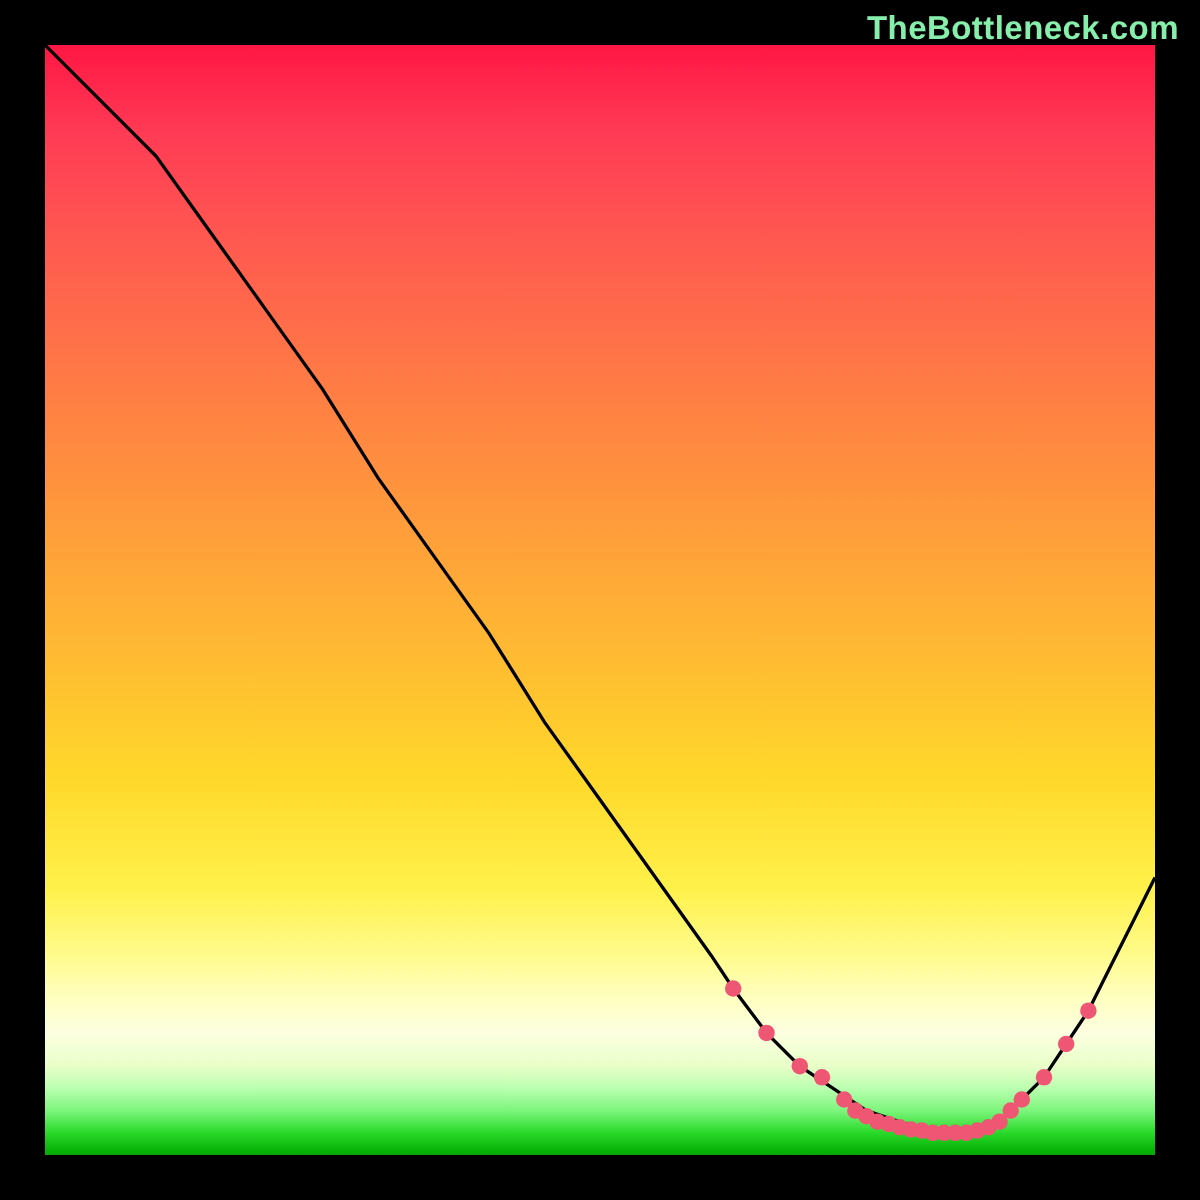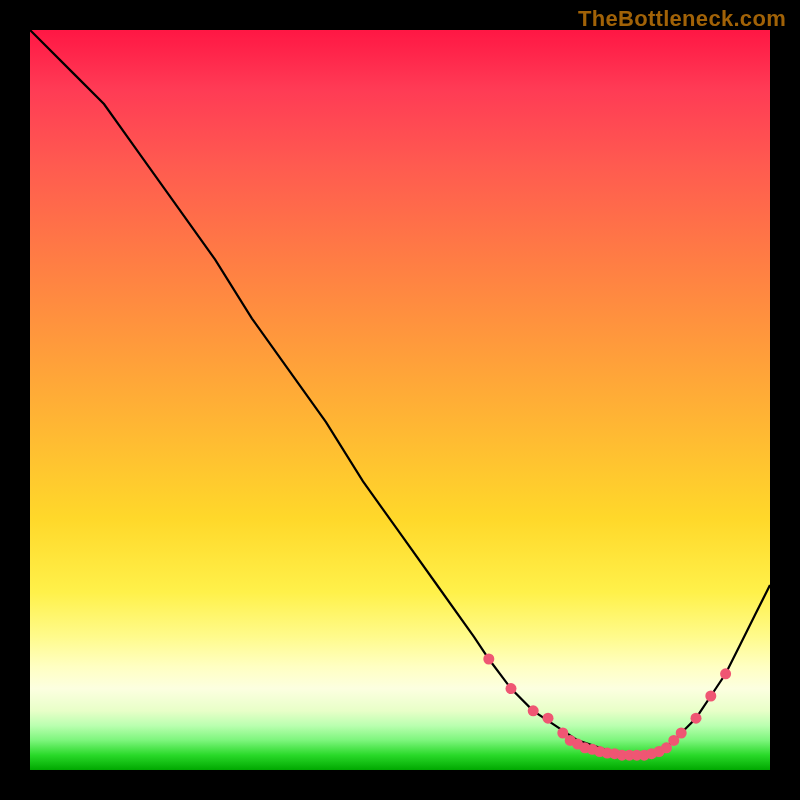--- a/index.html
+++ b/index.html
@@ -14,21 +14,21 @@
   .frame {
     position: relative;
     width: 800px;
     height: 800px;
     background: #000;
   }
   .watermark {
     position: absolute;
     top: 6px;
     right: 14px;
-    color: #a16207;
+    color: #86efac;
     font-size: 22px;
     font-weight: 600;
     letter-spacing: 0.3px;
     z-index: 5;
     margin-left: 16px;
   }
   .plot-area {
     position: absolute;
     left: 30px;
     top: 30px;

